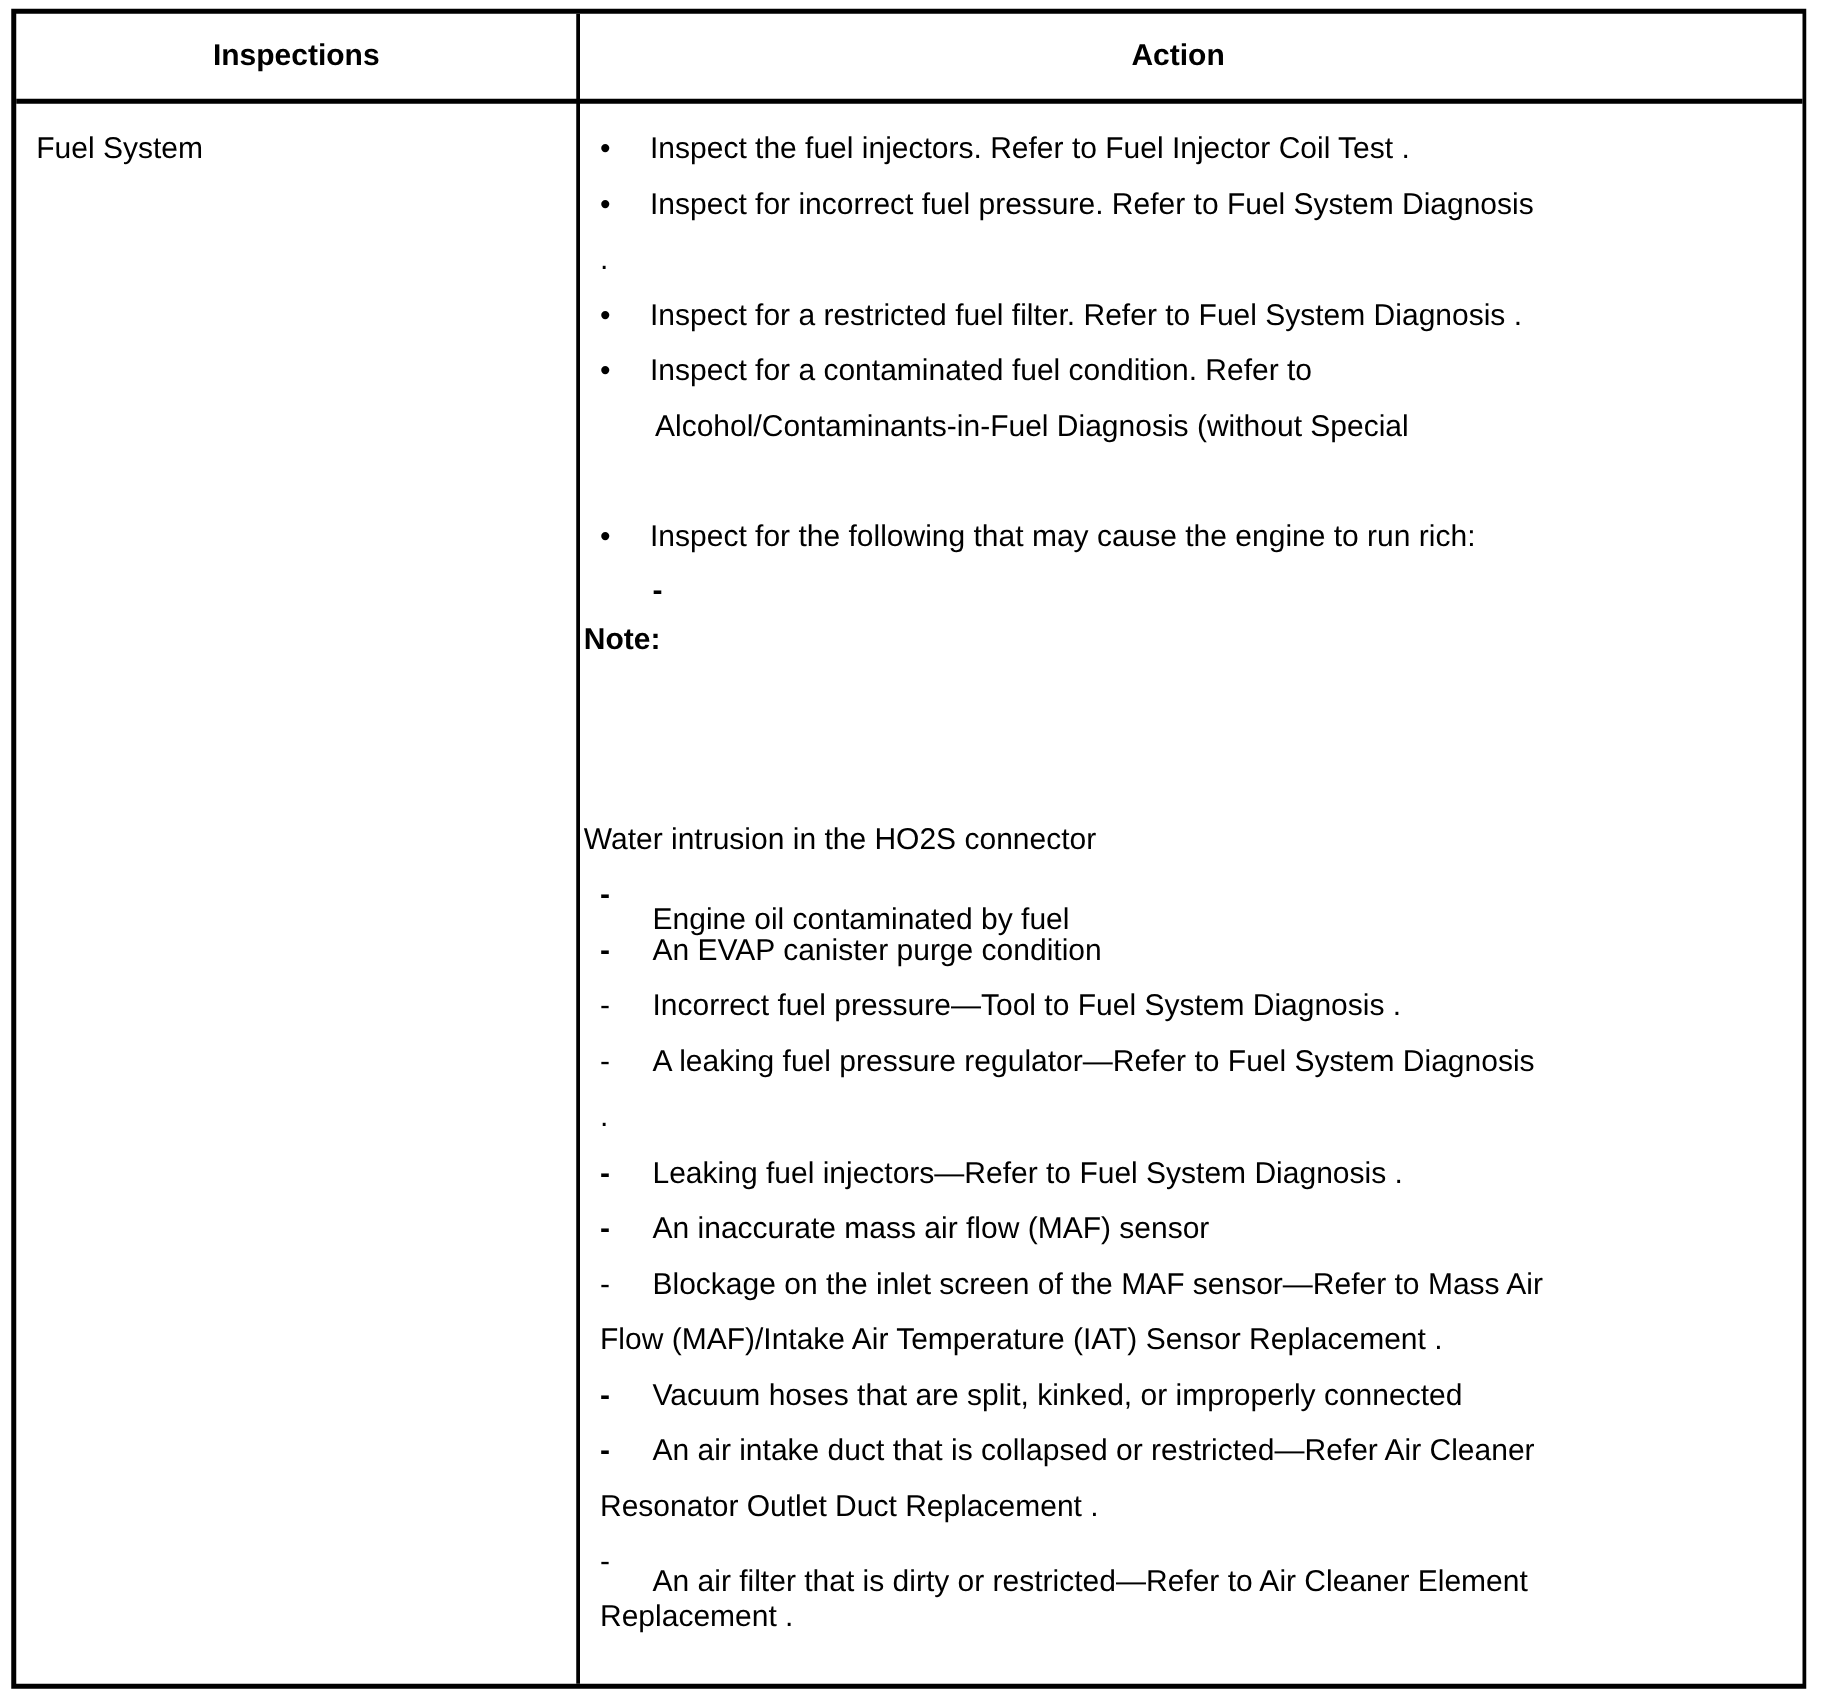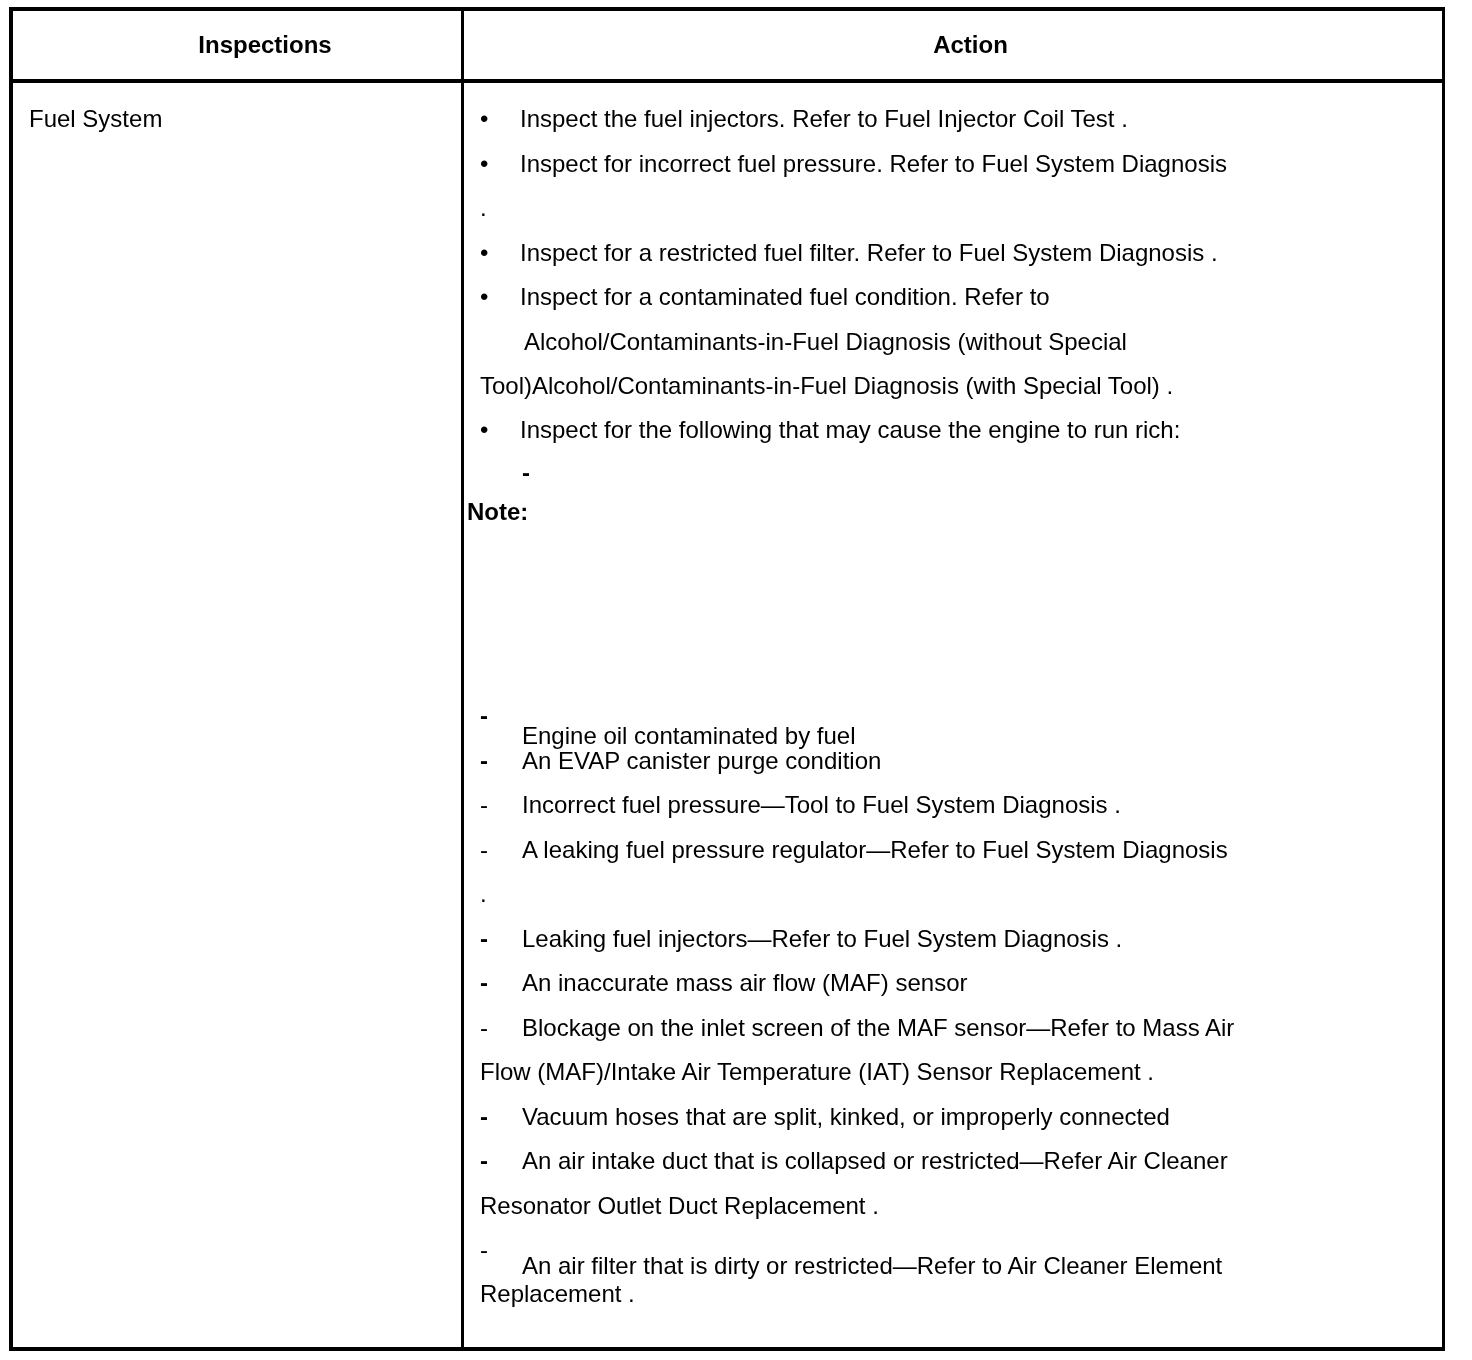--- a/index.html
+++ b/index.html
@@ -45,21 +45,20 @@
       background: #000;
     }
     .hdr-cell {
       position: absolute;
       top: 0;
       height: 68px;
       line-height: 68px;
       text-align: center;
       font-weight: bold;
       font-size: 24px;
-      padding-left: 28px;
     }
     .hdr-inspections { left: 0; width: 448px; }
     .hdr-action { left: 451px; width: 957px; }
 
     .body-row {
       position: absolute;
       left: 0;
       top: 72px;
       width: 100%;
       bottom: 12px;
@@ -124,31 +123,31 @@
       <div class="ln" style="top:154px;">
         <span class="marker">•</span>
         <span class="txt">Inspect for a restricted fuel filter. Refer to Fuel System Diagnosis .</span>
       </div>
 
       <div class="ln" style="top:198px;">
         <span class="marker">•</span>
         <span class="txt">Inspect for a contaminated fuel condition. Refer to</span>
       </div>
       <div class="ln" style="top:243px; left:16px;margin-left:44px;">Alcohol/Contaminants-in-Fuel Diagnosis (without Special</div>
-      <div class="ln" style="top:287px; left:16px;">Tool)Alcohol/Contaminants-in-Fuel Diagnosis (with Special Tool) .</div>
 
       <div class="ln" style="top:331px;">
         <span class="marker">•</span>
         <span class="txt">Inspect for the following that may cause the engine to run rich:</span>
       </div>
 
       <div class="ln bold" style="top:374px; left:58px;">-</div>
 
       <div class="ln bold" style="top:413px; left:3px;">Note:</div>
 
+      <div class="ln" style="top:573px; left:3px;">Water intrusion in the HO2S connector</div>
 
       <div class="ln" style="top:617px;">
         <span class="marker bold">-</span>
         <span class="txt" style="left:58px;margin-top:20px;">Engine oil contaminated by fuel</span>
       </div>
       <div class="ln" style="top:662px;">
         <span class="marker bold">-</span>
         <span class="txt" style="left:58px;">An EVAP canister purge condition</span>
       </div>
       <div class="ln" style="top:706px;">

